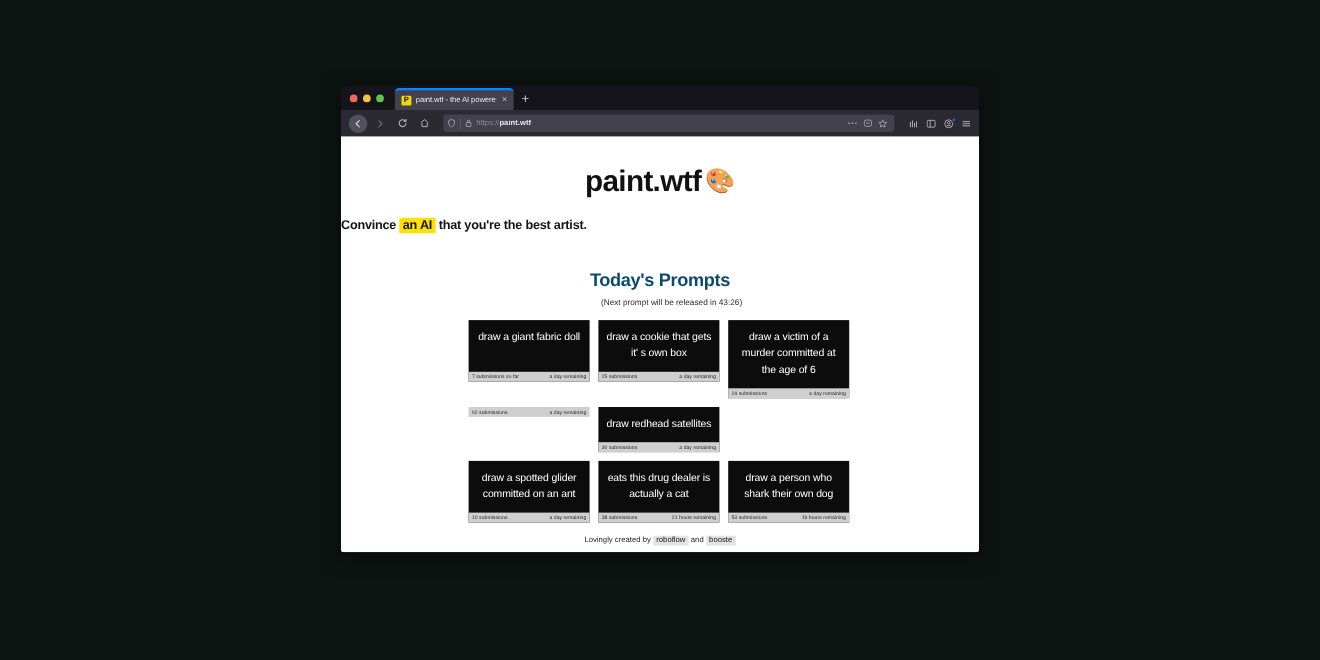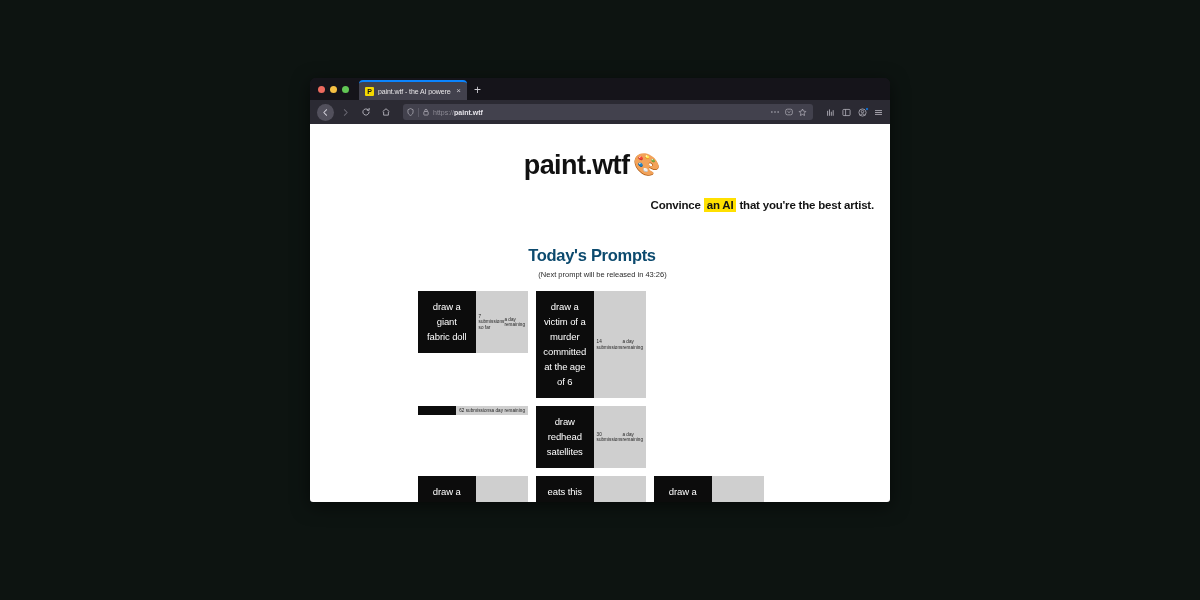--- a/index.html
+++ b/index.html
@@ -123,35 +123,35 @@
   }
 
   
   .page {
     height: 378px;
     background: #ffffff;
     overflow: hidden;
     position: relative;
     display: flex; flex-direction: column;
   }
-  .page-inner { flex: 1 1 auto; padding: 10px 16px 0 0; }
+  .page-inner { flex: 1 1 auto; padding: 10px 0 0 0; }
 
   .site-title {
     text-align: center;
     font-size: 27px;
     font-weight: 800;
     color: #111111;
     letter-spacing: -0.6px;
     margin-top: 16px;
     font-family: "Liberation Sans", sans-serif;
   }
   .site-title .emoji { font-size: 22px; vertical-align: 2px; margin-left: 4px; }
 
   .tagline {
-    text-align: right;
+    text-align: left;
     font-size: 11.5px;
     font-weight: 700;
     color: #141414;
     margin-top: 18px;
     letter-spacing: -0.2px;
   }
   .hl {
     background: #ffe000;
     padding: 1px 3px;
     font-weight: 700;
@@ -179,20 +179,21 @@
     margin: 12px auto 0 auto;
     display: flex;
     flex-wrap: wrap;
     gap: 8px;
     align-items: flex-start;
   }
   .card {
     width: 110px;
     background: #0c0c0c;
     display: flex;
+    flex-direction: column;
     justify-content: flex-end;
   }
   .card-body {
     color: #ffffff;
     font-size: 9.5px;
     line-height: 15px;
     text-align: center;
     padding: 8px 7px 9px 7px;
     letter-spacing: -0.1px;
   }
@@ -362,20 +363,27 @@
 
           <div class="grid-row row1">
             <div class="card">
               <div class="card-body" style="min-height:47px">draw a giant fabric doll</div>
               <div class="card-foot">
                 <span>7 submissions so far</span>
                 <span>a day remaining</span>
               </div>
             </div>
             <div class="card">
+              <div class="card-body" style="min-height:47px">draw a cookie that gets it' s own box</div>
+              <div class="card-foot">
+                <span>25 submissions</span>
+                <span>a day remaining</span>
+              </div>
+            </div>
+            <div class="card">
               <div class="card-body">draw a victim of a murder committed at the age of 6</div>
               <div class="card-foot">
                 <span>14 submissions</span>
                 <span>a day remaining</span>
               </div>
             </div>
           </div>
 
           <div class="grid-row">
             <div class="card">

